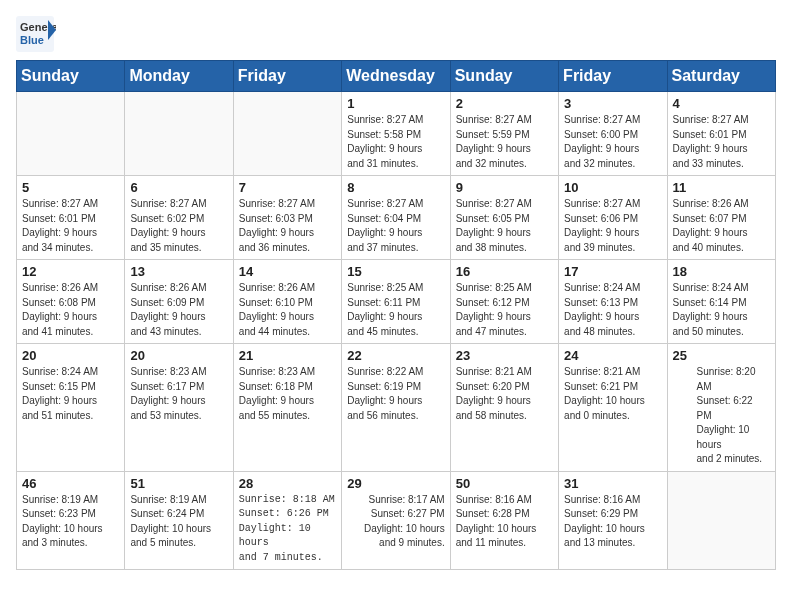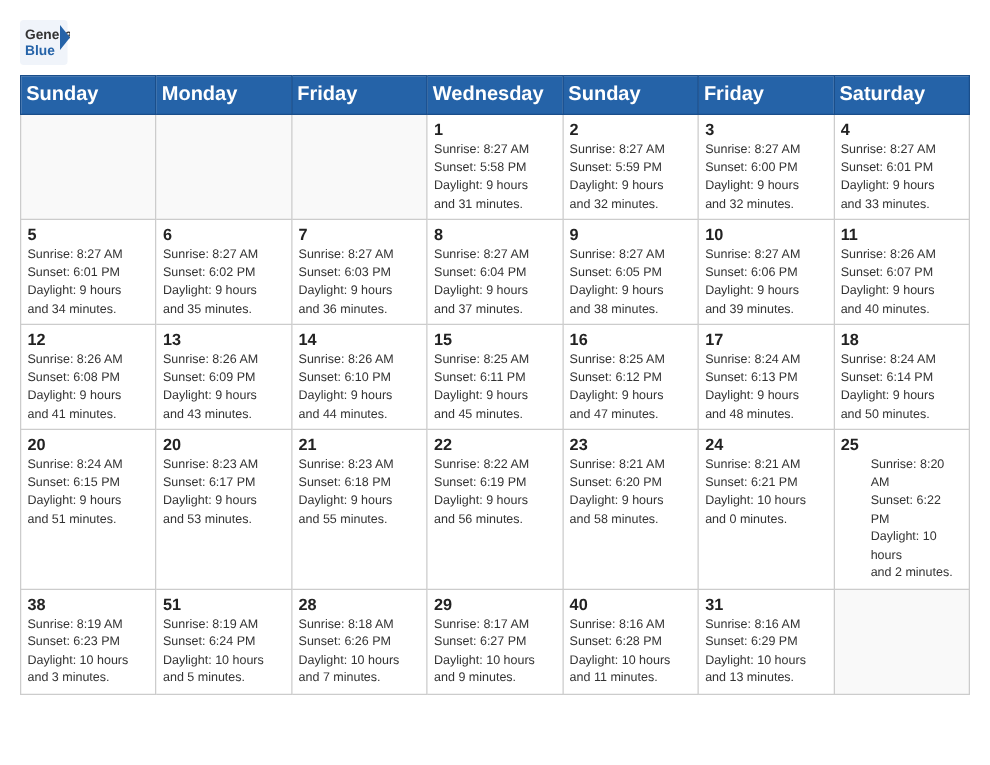--- a/index.html
+++ b/index.html
@@ -288,49 +288,49 @@
         <td>
           <div class="day-number">25</div>
           <div class="day-info" style="white-space: pre-line; margin-left: 24px;">Sunrise: 8:20 AM
 Sunset: 6:22 PM
 Daylight: 10 hours
 and 2 minutes.</div>
         </td>
       </tr>
       <tr>
         <td>
-          <div class="day-number">38</div>
+          <div class="day-number">46</div>
           <div class="day-info" style="white-space: pre-line;">Sunrise: 8:19 AM
 Sunset: 6:23 PM
 Daylight: 10 hours
 and 3 minutes.</div>
         </td>
         <td>
           <div class="day-number">51</div>
           <div class="day-info" style="white-space: pre-line;">Sunrise: 8:19 AM
 Sunset: 6:24 PM
 Daylight: 10 hours
 and 5 minutes.</div>
         </td>
         <td>
           <div class="day-number">28</div>
-          <div class="day-info" style="white-space: pre-line;">Sunrise: 8:18 AM
+          <div class="day-info" style="white-space: pre-line; font-family: Liberation Mono, monospace;">Sunrise: 8:18 AM
 Sunset: 6:26 PM
 Daylight: 10 hours
 and 7 minutes.</div>
         </td>
         <td>
           <div class="day-number">29</div>
-          <div class="day-info" style="white-space: pre-line;">Sunrise: 8:17 AM
+          <div class="day-info" style="white-space: pre-line; text-align: right;">Sunrise: 8:17 AM
 Sunset: 6:27 PM
 Daylight: 10 hours
 and 9 minutes.</div>
         </td>
         <td>
-          <div class="day-number">40</div>
+          <div class="day-number">50</div>
           <div class="day-info" style="white-space: pre-line;">Sunrise: 8:16 AM
 Sunset: 6:28 PM
 Daylight: 10 hours
 and 11 minutes.</div>
         </td>
         <td>
           <div class="day-number">31</div>
           <div class="day-info" style="white-space: pre-line;">Sunrise: 8:16 AM
 Sunset: 6:29 PM
 Daylight: 10 hours

